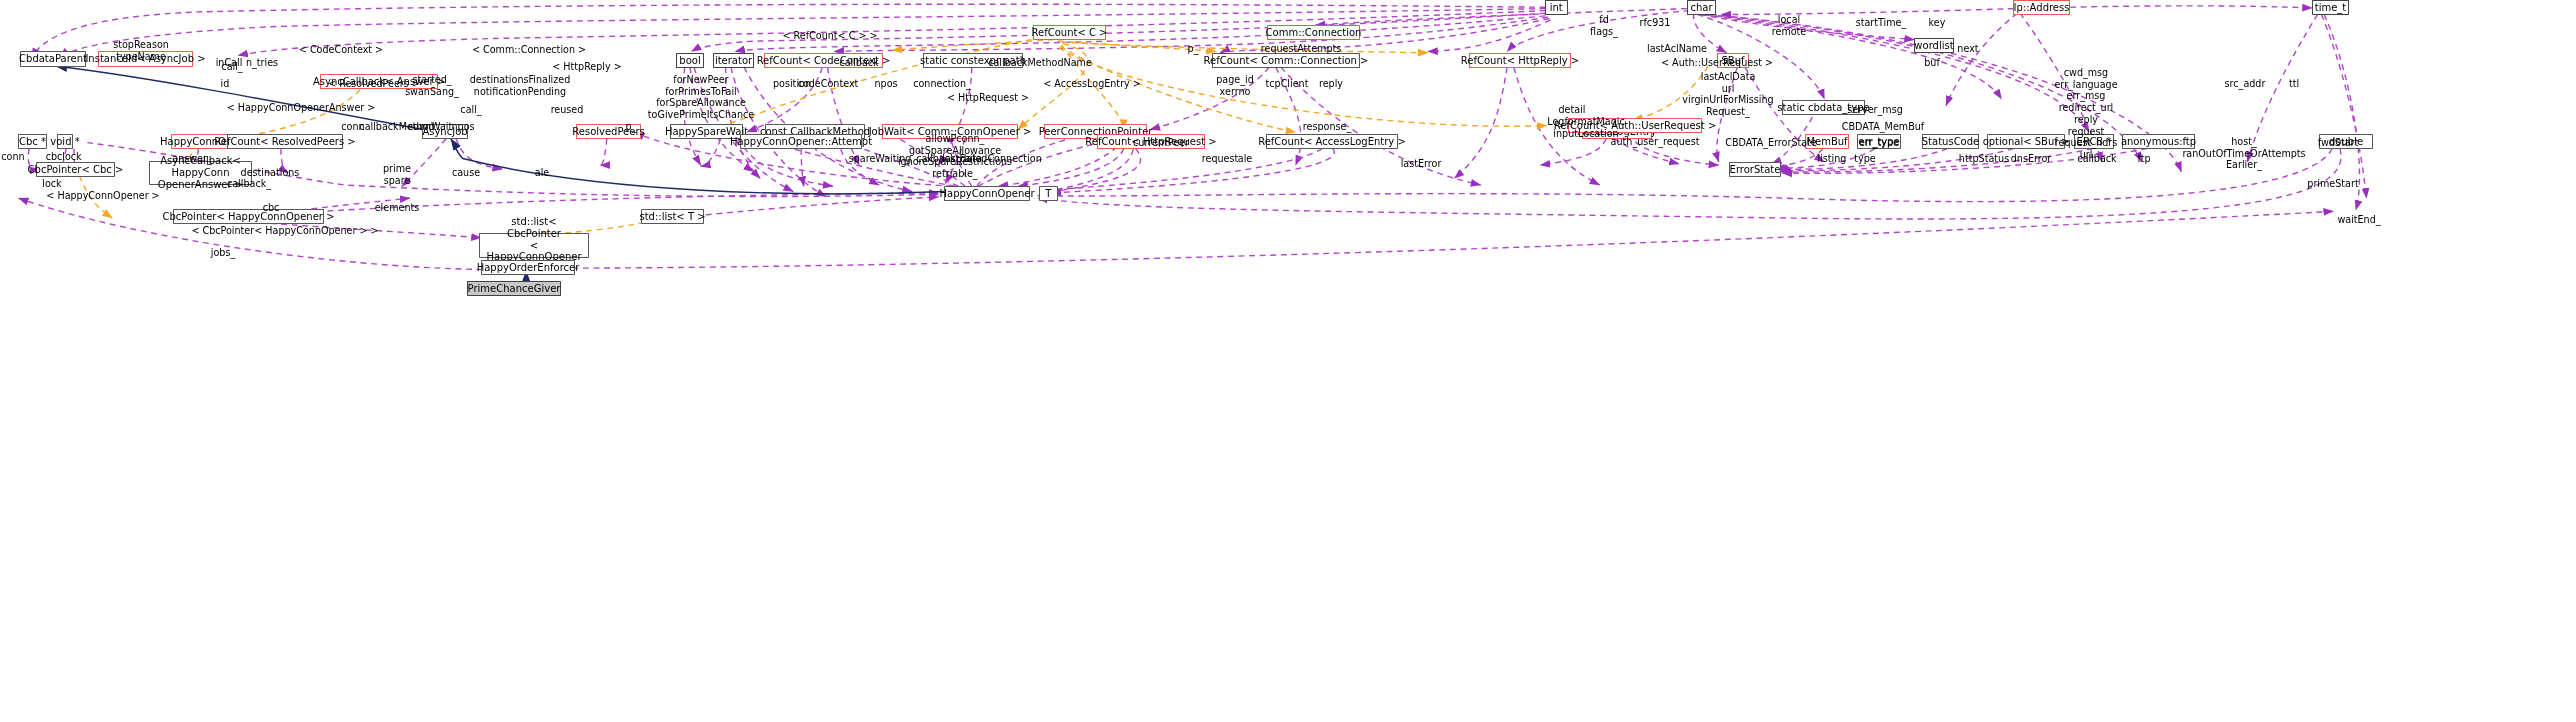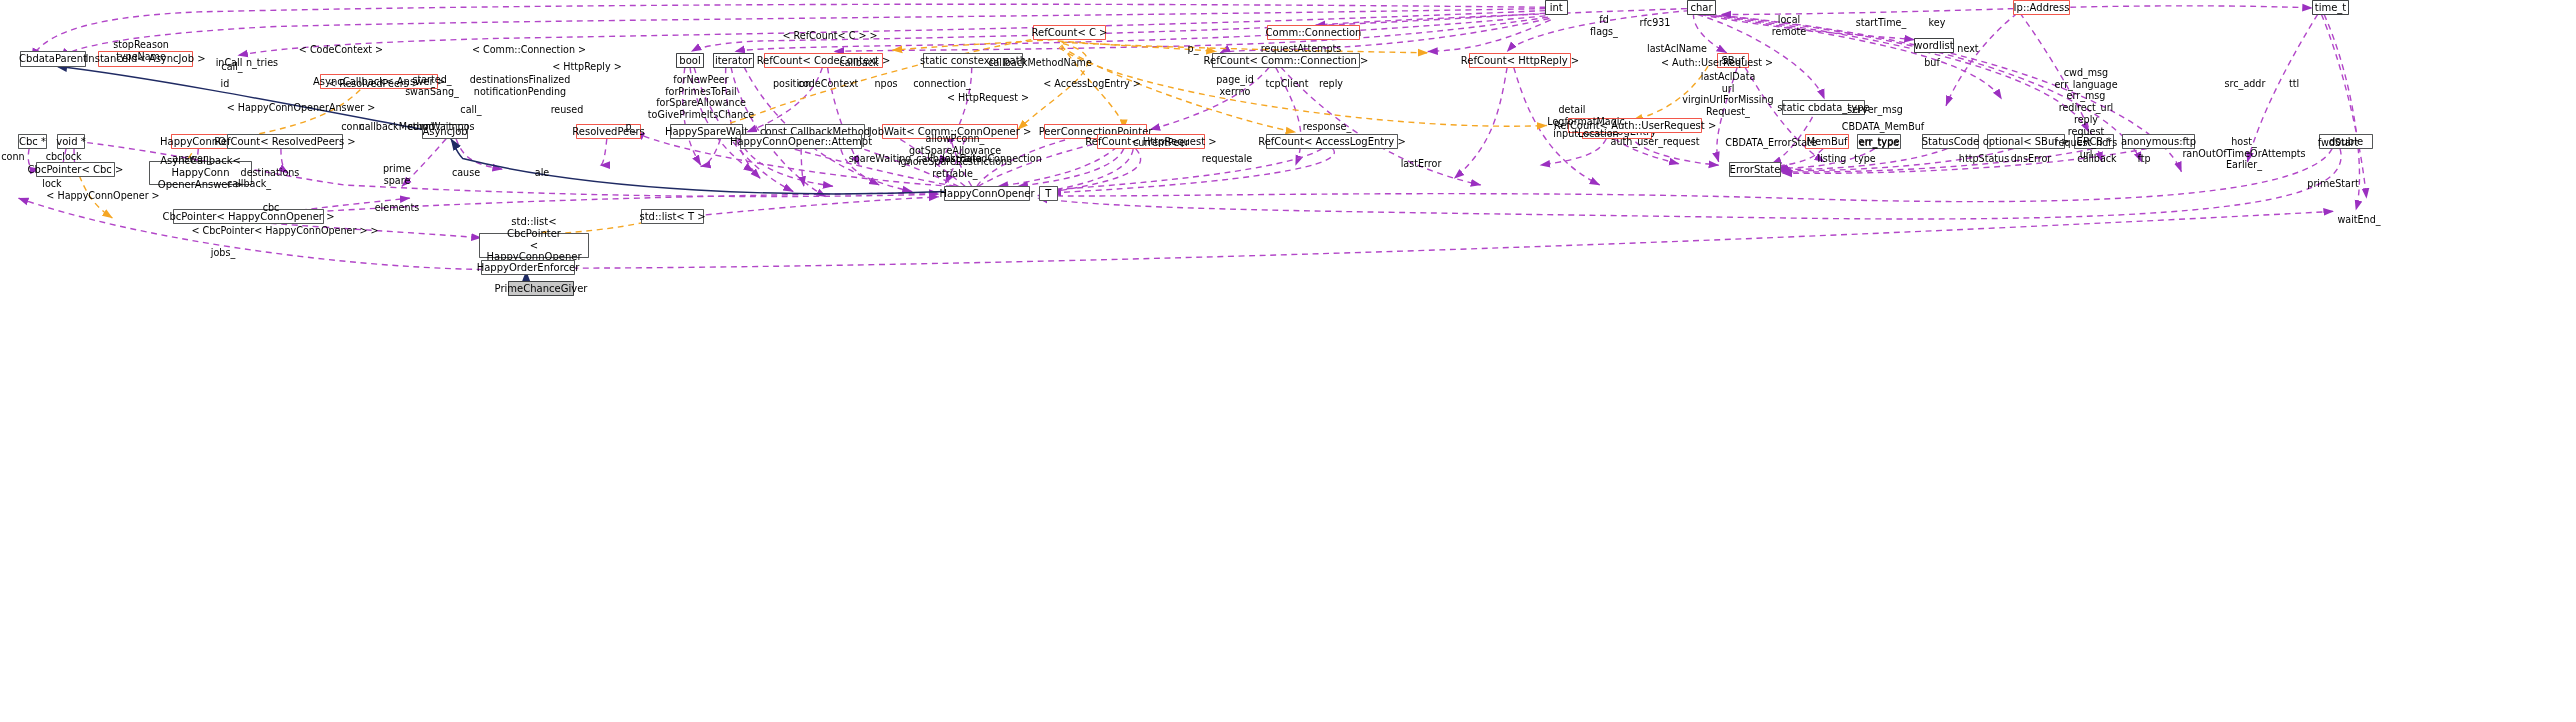--- a/index.html
+++ b/index.html
@@ -276,21 +276,21 @@
   <div class="node thick" style="left:1782px;top:100px;width:83px;height:14.5px">
       <span>static cbdata_type</span>
     </div>
   <div class="node red" style="left:1568px;top:118px;width:134px;height:14.5px">
       <span>RefCount&lt; Auth::UserRequest &gt;</span>
     </div>
 
   <div class="node thick" style="left:18px;top:134px;width:29px;height:14.5px">
       <span>Cbc *</span>
     </div>
-  <div class="node thick" style="left:57px;top:134px;width:28px;height:14.5px">
+  <div class="node thick" style="left:57px;top:134px;width:16px;height:14.5px">
       <span>void *</span>
     </div>
   <div class="node red" style="left:171px;top:134px;width:110px;height:14.5px">
       <span>HappyConnOpenerAnswer</span>
     </div>
   <div class="node thick" style="left:227px;top:134px;width:116px;height:14.5px">
       <span>RefCount&lt; ResolvedPeers &gt;</span>
     </div>
   <div class="node thick" style="left:740px;top:134px;width:122px;height:14.5px">
       <span>HappyConnOpener::Attempt</span>
@@ -349,21 +349,21 @@
     </div>
 
   <div class="node thick two" style="left:479px;top:233px;width:110px;height:25px;flex-direction:column;justify-content:center">
     <span>std::list&lt; CbcPointer</span>
     <span>&lt; HappyConnOpener &gt; &gt;</span>
   </div>
 
   <div class="node thick" style="left:481px;top:260px;width:94px;height:14.5px">
       <span>HappyOrderEnforcer</span>
     </div>
-  <div class="node focus" style="left:508px;top:281px;width:66px;height:14.5px">
+  <div class="node focus" style="left:467px;top:281px;width:94px;height:14.5px">
       <span>PrimeChanceGiver</span>
     </div>
 
   <div class="lbl" style="left:141px;top:39px">stopReason<br>typeName</div>
   <div class="lbl" style="left:232px;top:61px">call_</div>
   <div class="lbl" style="left:341px;top:44px">&lt; CodeContext &gt;</div>
   <div class="lbl" style="left:529px;top:44px">&lt; Comm::Connection &gt;</div>
   <div class="lbl" style="left:587px;top:61px">&lt; HttpReply &gt;</div>
   <div class="lbl" style="left:830px;top:30px">&lt; RefCount&lt; C &gt; &gt;</div>
   <div class="lbl" style="left:1604px;top:14px">fd<br>flags_</div>

